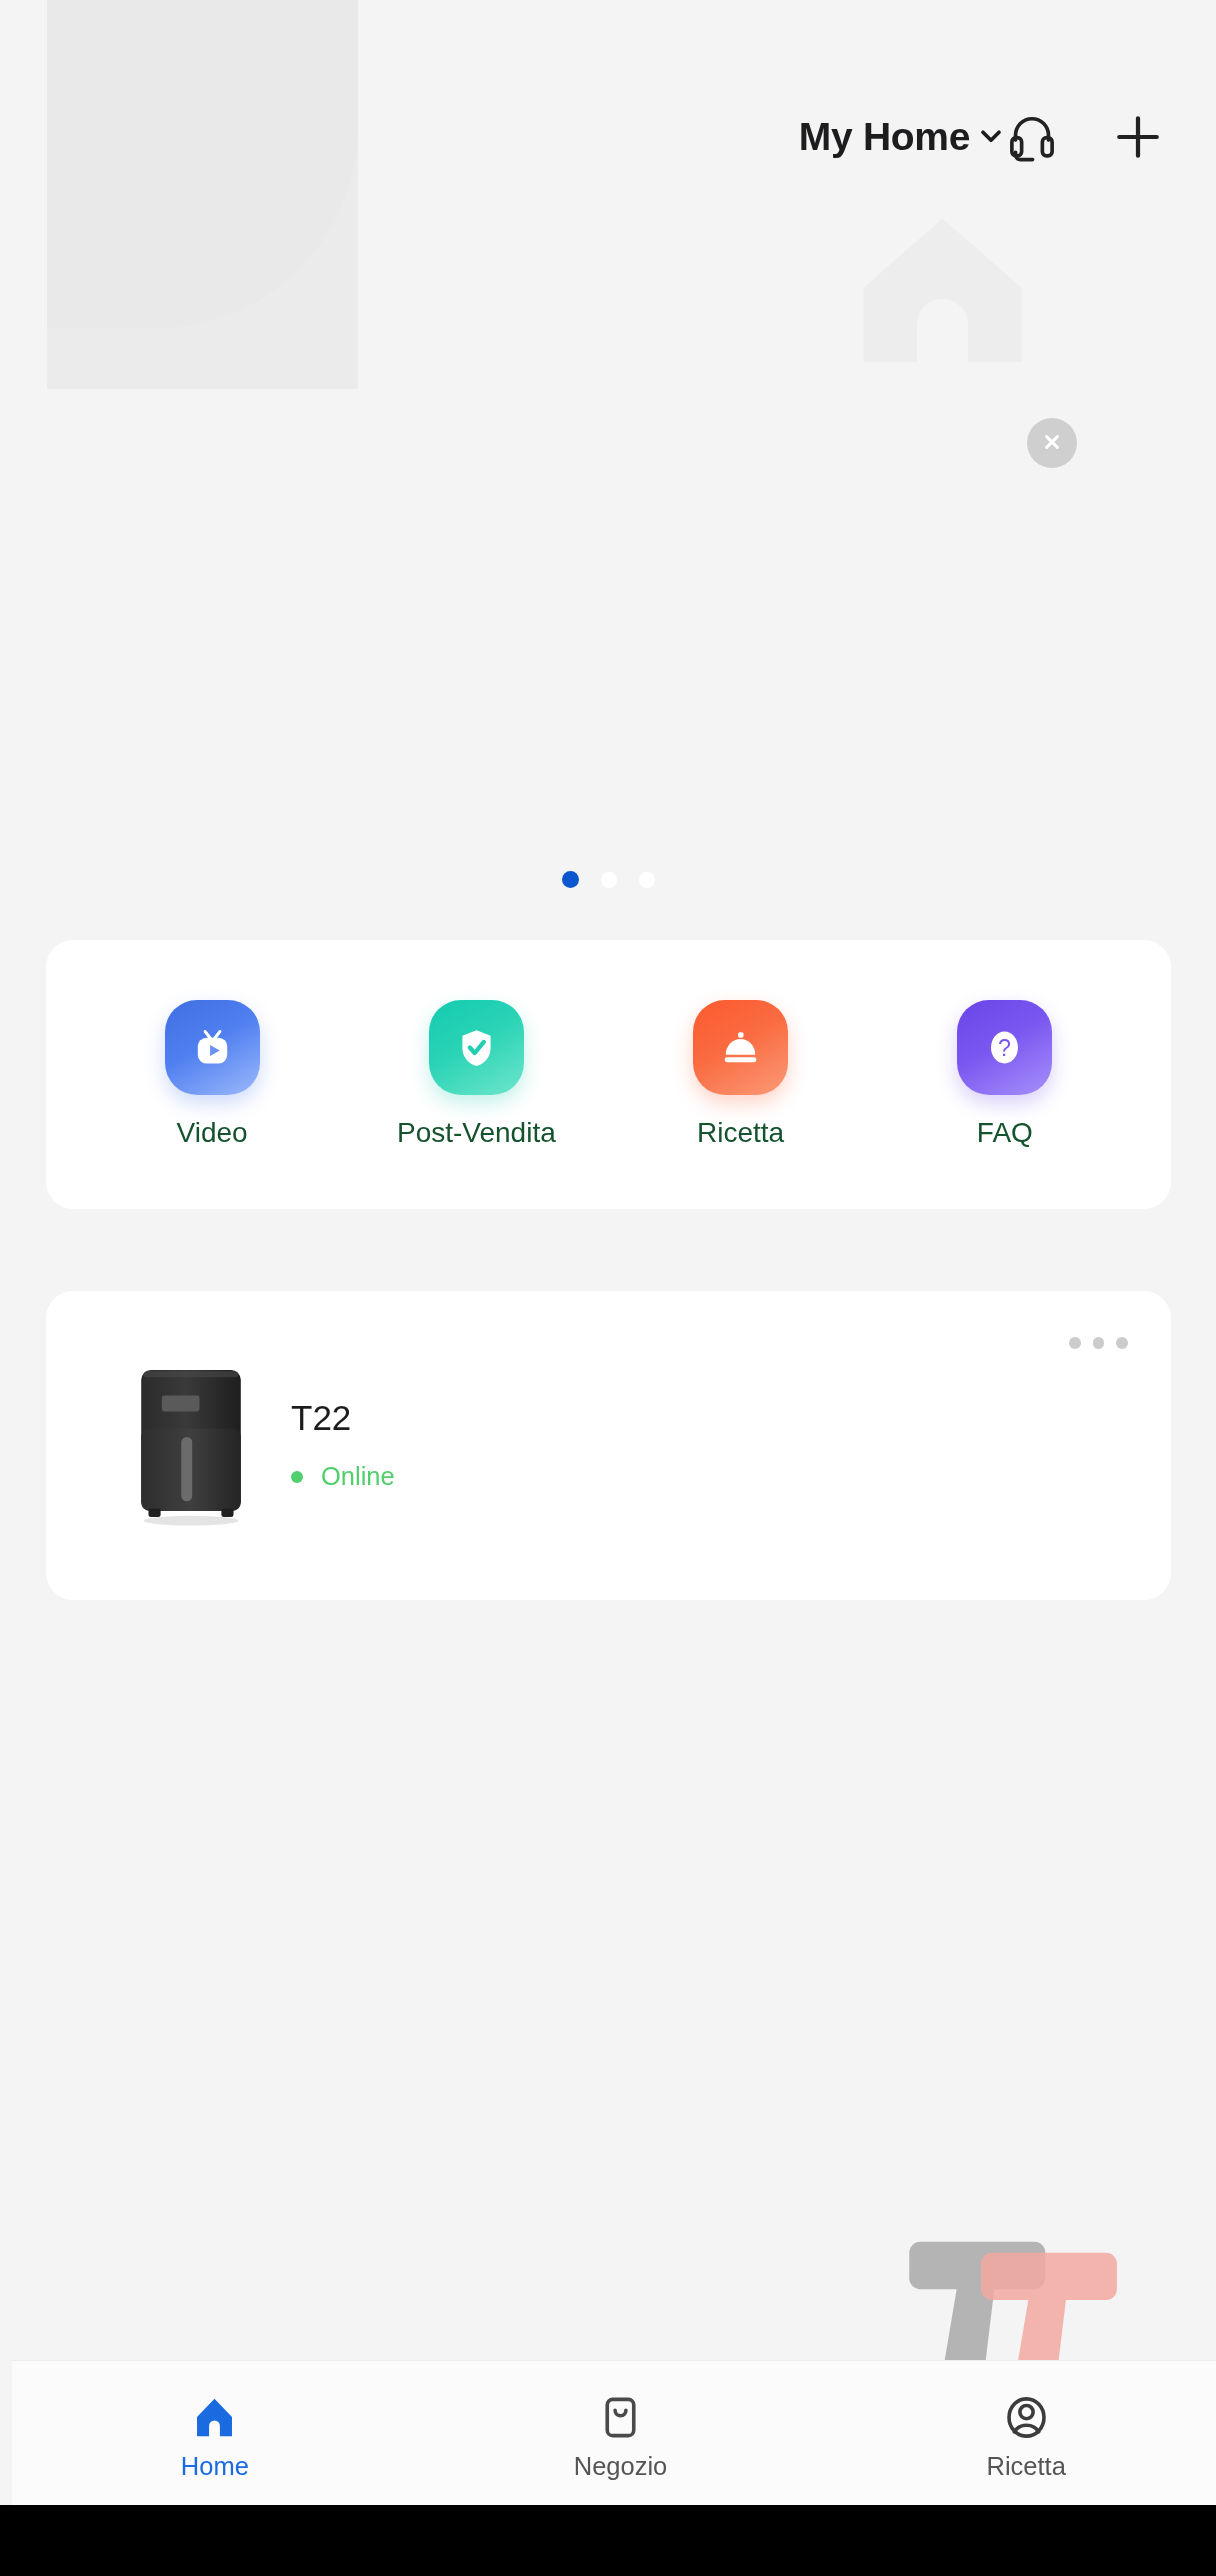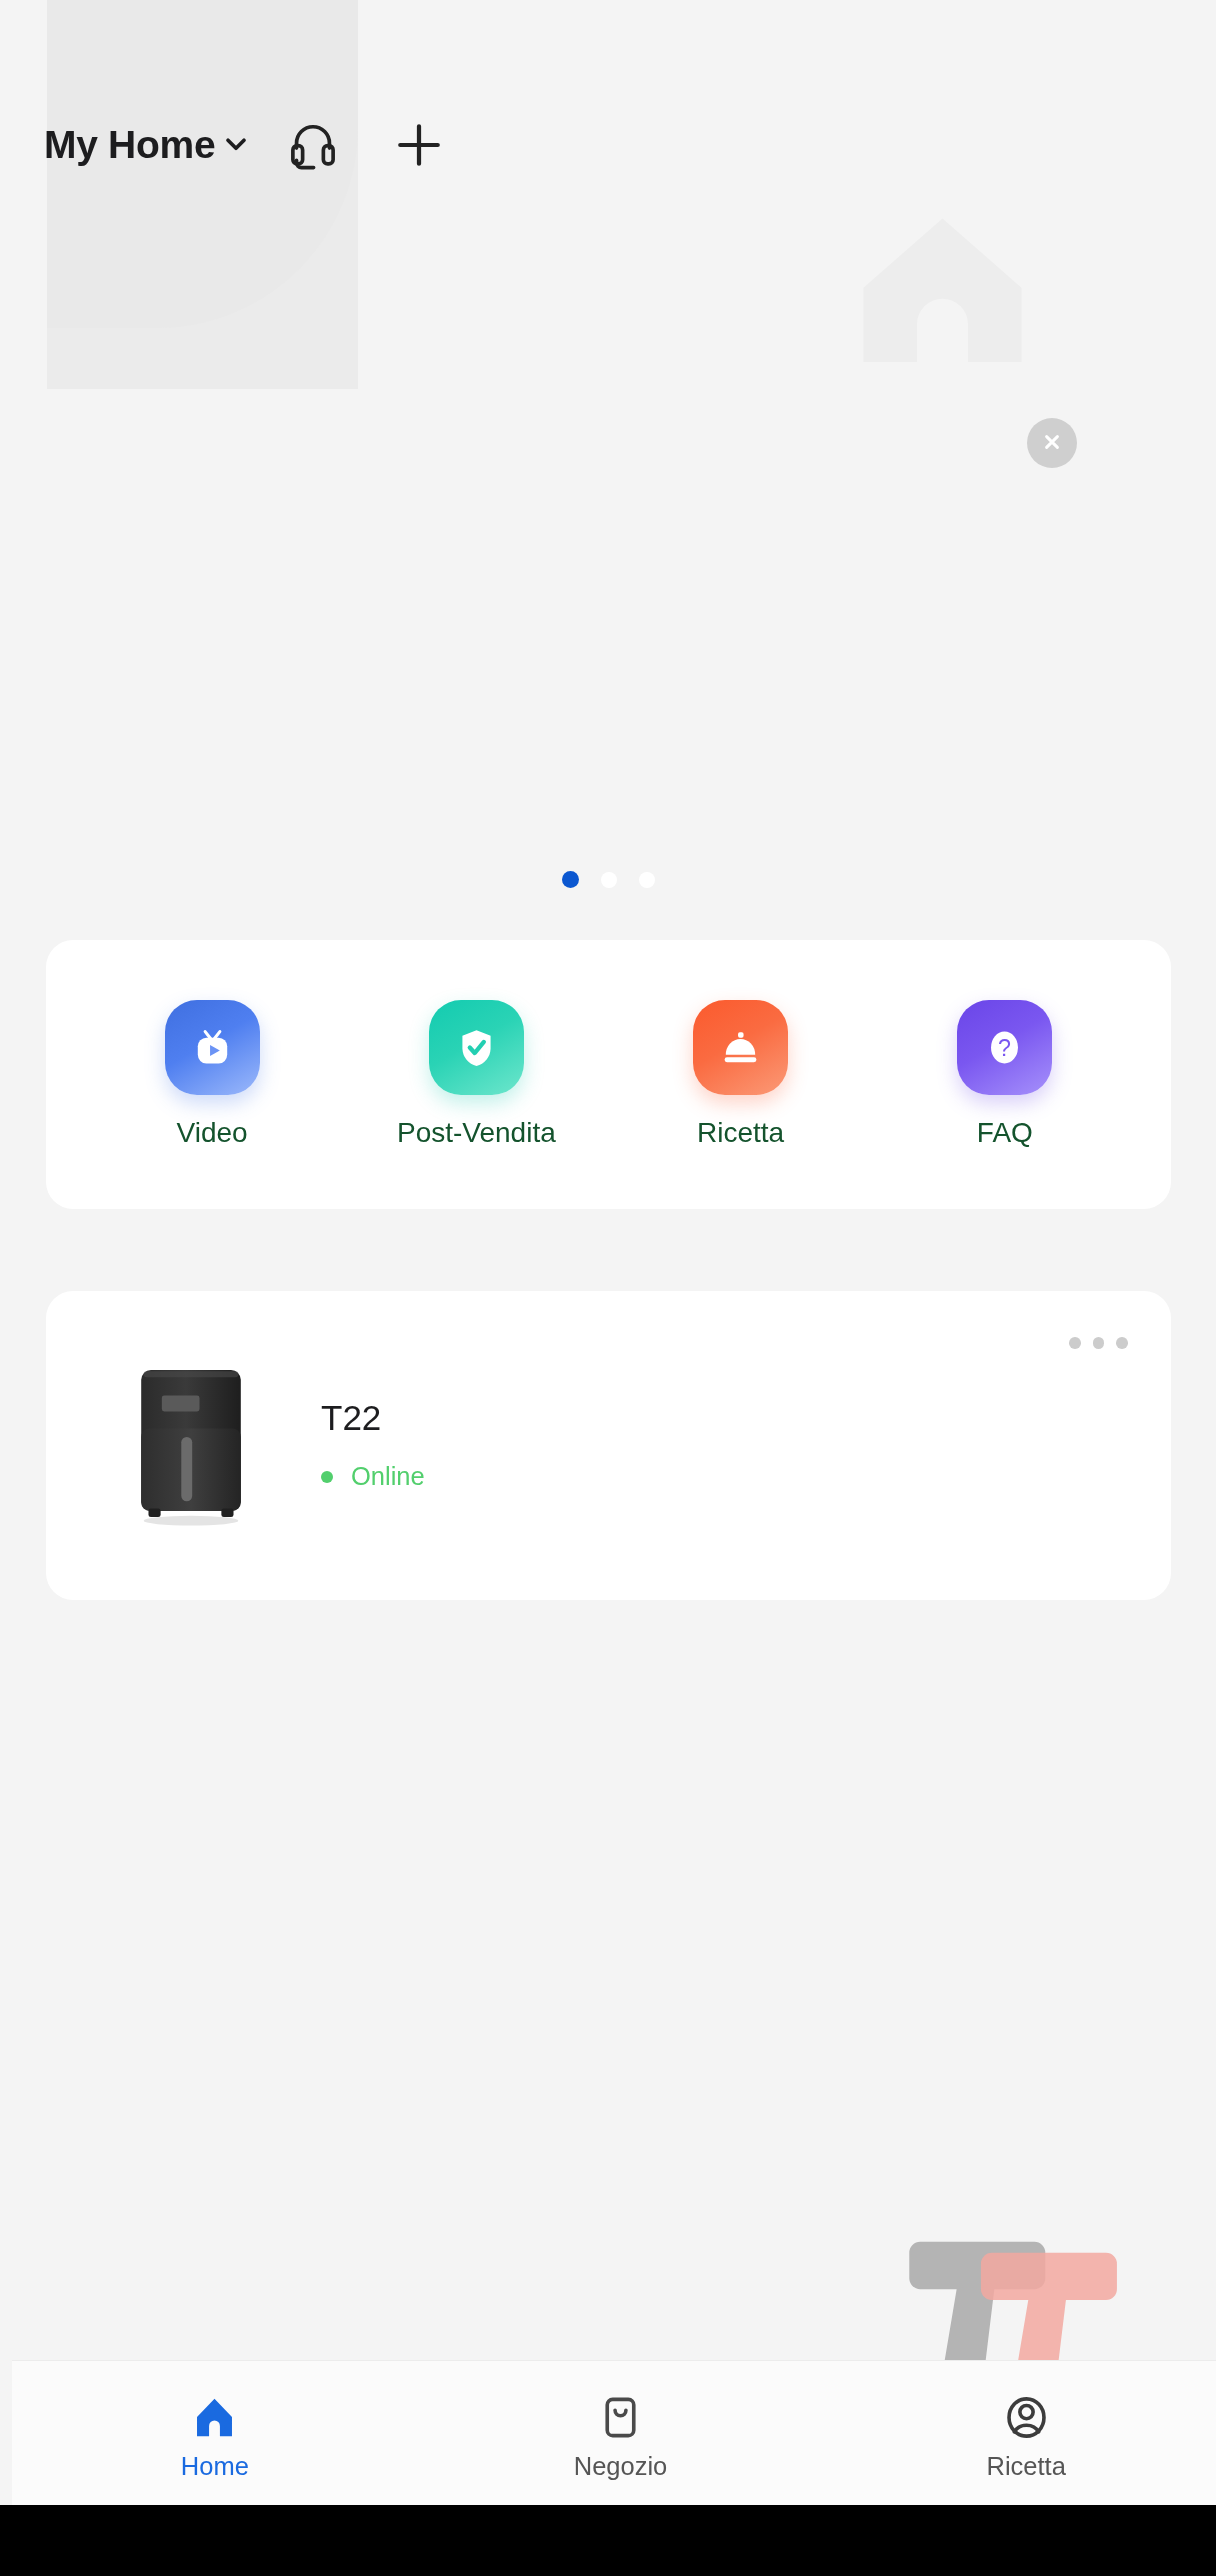--- a/index.html
+++ b/index.html
@@ -34,24 +34,23 @@
     border-bottom-right-radius:201px;
   }
   .hero-house {
     position:absolute; left:861px; top:216px;
     width:163px; height:149px;
     opacity:1;
   }
 
   
   .topbar {
-    position:absolute; left:0; top:8px; width:1217px; height:201px;
-    display:flex; align-items:center; justify-content:flex-start;
+    position:absolute; left:0; top:0; width:1217px; height:201px;
+    display:flex; align-items:center; justify-content:flex-end;
     padding:0 36px 0 44px;
-    gap:36px;
   }
   .home-select {
     display:flex; align-items:center; gap:4.9px;
     margin-top:73px;
   }
   .home-select .label {
     font-size:39px; font-weight:bold; color:#1d1d1f;
     letter-spacing:-0.3px;
   }
   .chev { display:block; }
@@ -111,21 +110,21 @@
 
   
   .device-inner {
     position:relative; height:100%;
     display:flex; align-items:center;
   }
   .device-img-wrap {
     width:201px; display:flex; justify-content:center; align-items:center;
     margin-left:44px;
   }
-  .device-meta { margin-left:30px; }
+  .device-meta { }
   .device-name {
     font-size:35px; color:#1d1d1f; line-height:1;
   }
   .device-status {
     display:flex; align-items:center; gap:18px; margin-top:27px;
   }
   .status-dot { width:12px; height:12px; border-radius:50%; background:#52cf6d; }
   .status-text { font-size:25.5px; color:#52cf6d; }
   .device-more {
     position:absolute; right:43px; top:46px;

